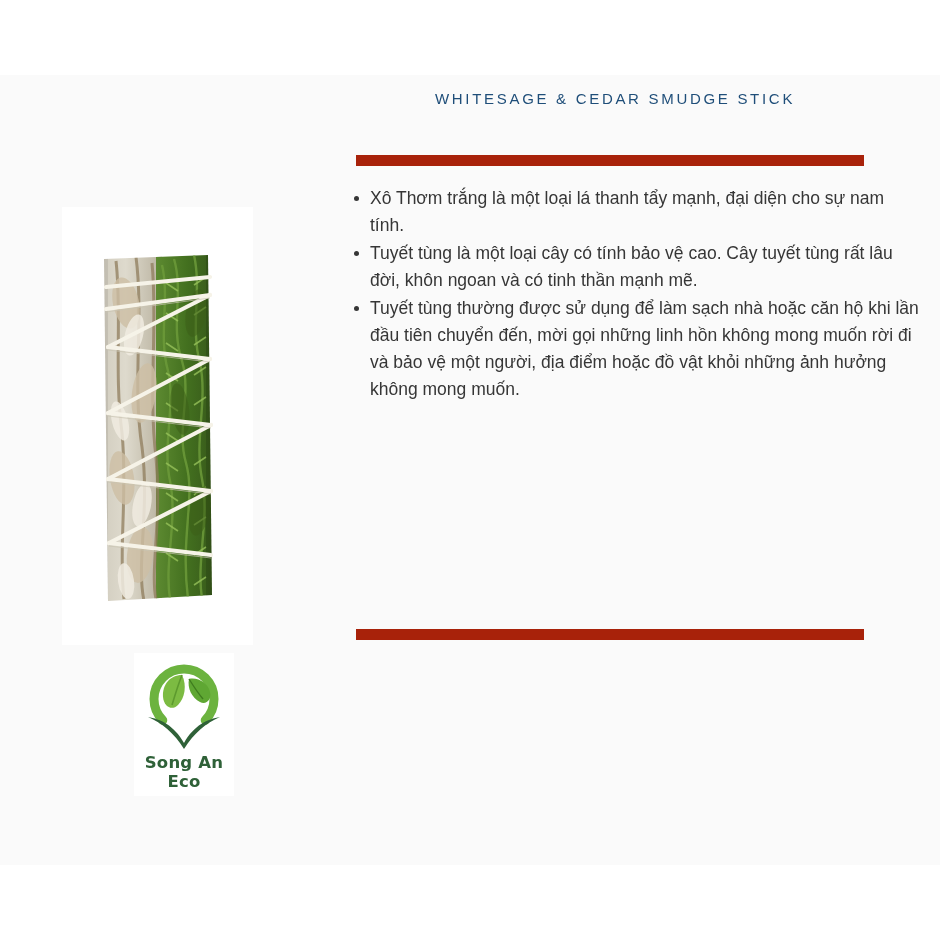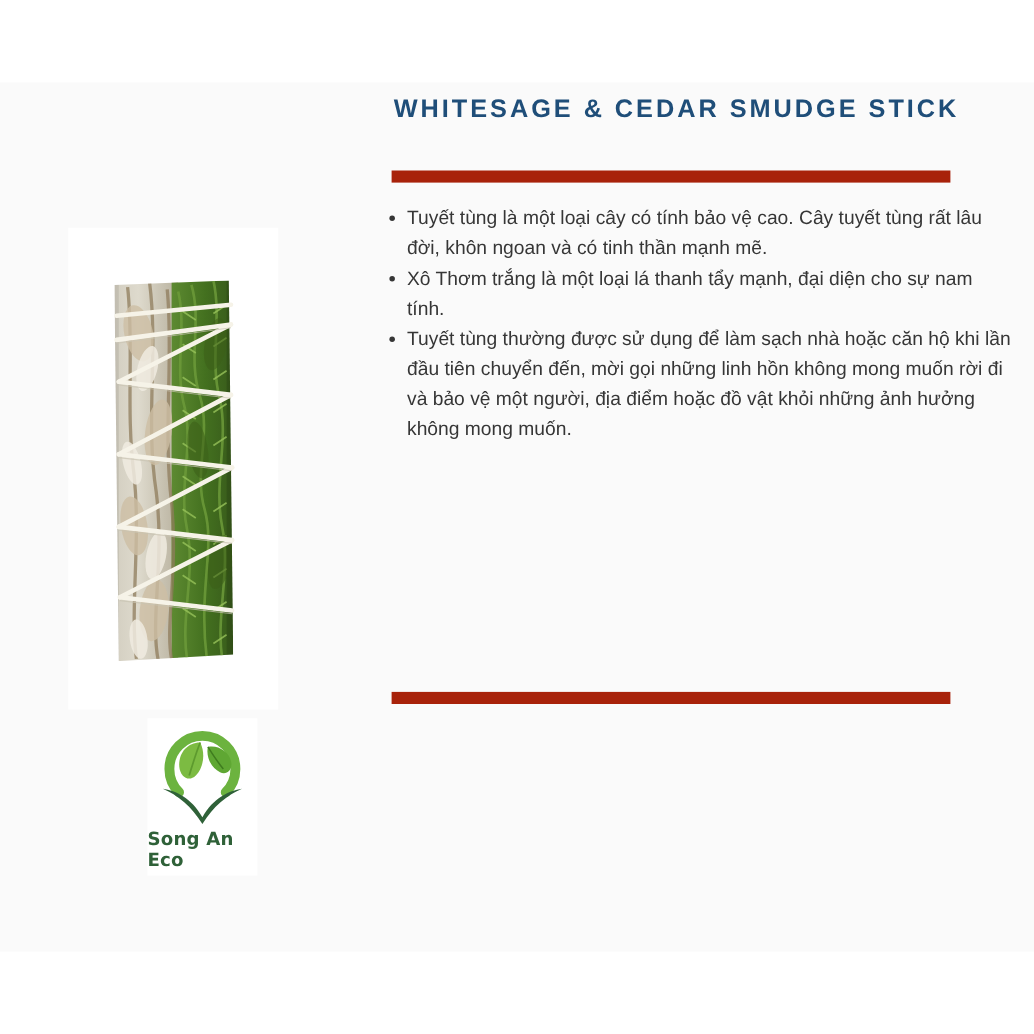--- a/index.html
+++ b/index.html
@@ -62,21 +62,21 @@
   #smudge-stick-figure svg { display: block; }
 
   
   #logo-card {
     position: absolute;
     left: 134px;
     top: 578px;     
     width: 100px;
     height: 143px;
     background: #ffffff;
-    text-align: left;
+    text-align: center;
   }
   #logo-mark {
     position: absolute;
     left: 50%;
     top: 6px;
     transform: translateX(-50%);
     width: 84px;
     height: 92px;
   }
   #logo-mark svg { display: block; }
@@ -104,22 +104,22 @@
   #headline-block {
     position: absolute;
     left: 0;
     top: 11px;     
     width: 570px;
     text-align: center;
     color: #1f4e79;
   }
   .headline-line {
     font-family: "Liberation Sans", sans-serif;
-    font-size: 23px;
-    font-weight: 700;
+    font-size: 15px;
+    font-weight: 400;
     letter-spacing: 2.7px;
     line-height: 25px;
     white-space: nowrap;
   }
 
   .rule-bar {
     position: absolute;
     left: 26px;      
     width: 508px;
     height: 11px;
@@ -271,21 +271,21 @@
 
   <div id="right-column">
 
     <div id="headline-block">
       <div class="headline-line">WHITESAGE &amp; CEDAR SMUDGE STICK</div>
     </div>
 
     <div class="rule-bar" id="rule-bar-top"></div>
 
     <ul id="feature-list">
+      <li>Xô Thơm trắng là một loại lá thanh tẩy mạnh, đại diện cho sự nam tính.</li>
       <li>Tuyết tùng là một loại cây có tính bảo vệ cao. Cây tuyết tùng rất lâu đời, khôn ngoan và có tinh thần mạnh mẽ.</li>
-      <li>Xô Thơm trắng là một loại lá thanh tẩy mạnh, đại diện cho sự nam tính.</li>
       <li>Tuyết tùng thường được sử dụng để làm sạch nhà hoặc căn hộ khi lần đầu tiên chuyển đến, mời gọi những linh hồn không mong muốn rời đi và bảo vệ một người, địa điểm hoặc đồ vật khỏi những ảnh hưởng không mong muốn.</li>
     </ul>
 
     <div class="rule-bar" id="rule-bar-bottom"></div>
   </div>
 
 </div>
 
 </body></html>

